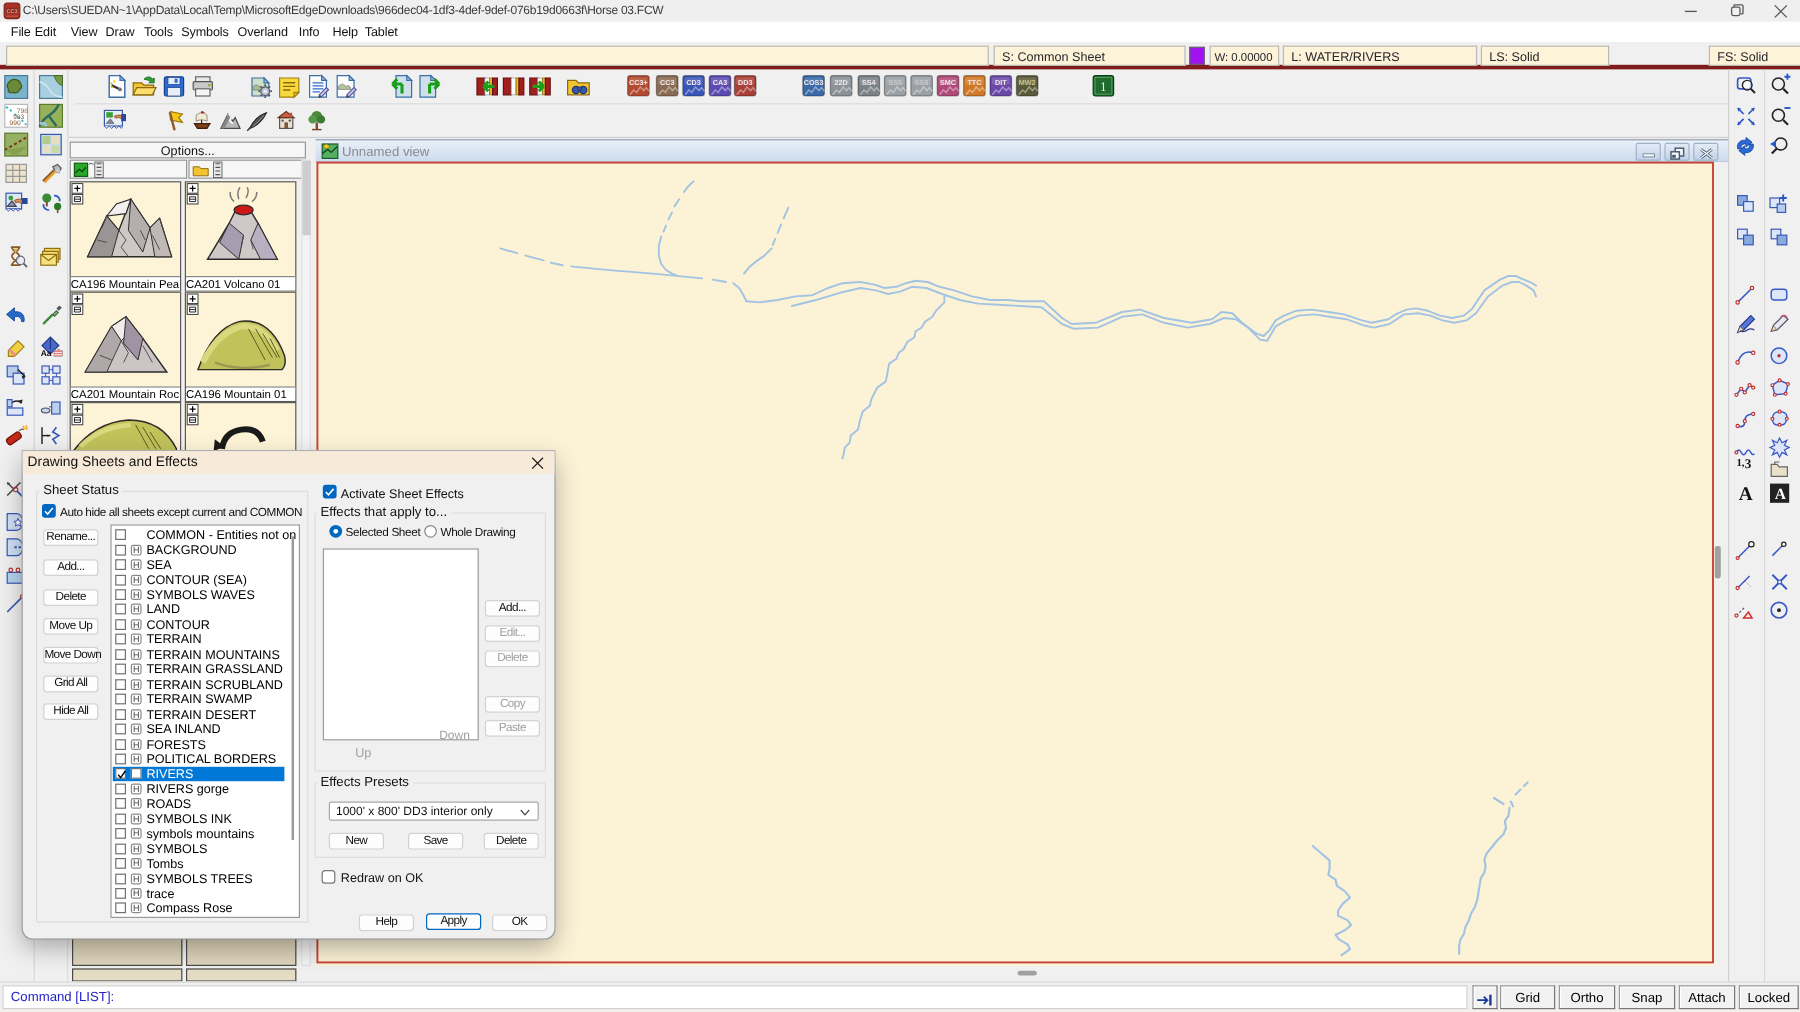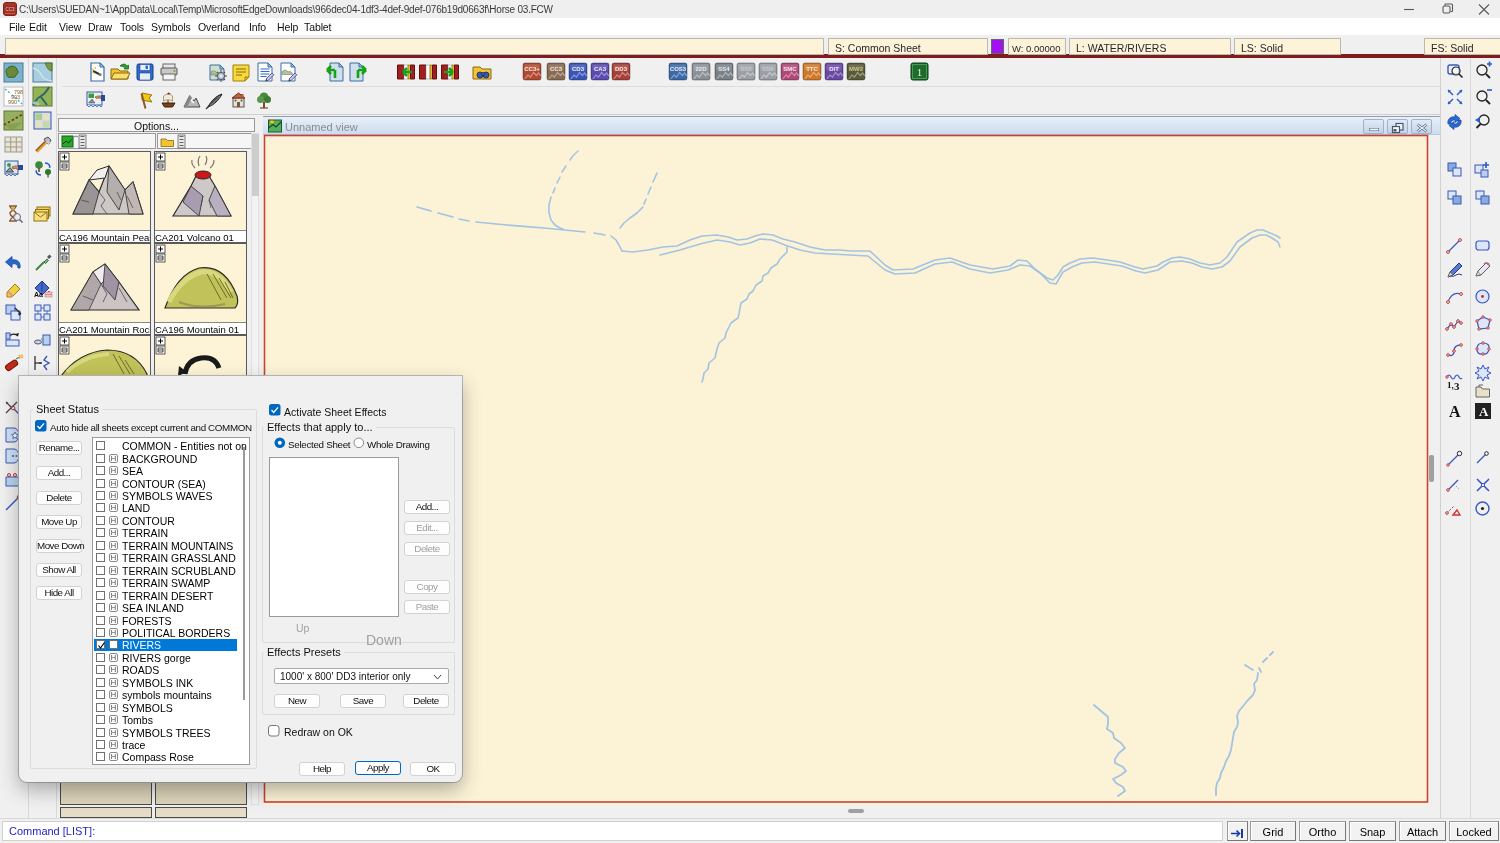--- a/index.html
+++ b/index.html
@@ -786,33 +786,36 @@
     <circle cx="9.5" cy="9.5" r="6.5" fill="none" stroke="#3858c8" stroke-width="1.4"></circle>
     <circle cx="9.5" cy="9.5" r="1.6" fill="#222"></circle>
   </svg>
 <div class="abs" style="left:60px; top:781px; width:188px; height:37px; overflow:hidden;">
     <div class="abs" style="left:0; top:0; width:92px; height:24px; background:#ddd4ba; border:1px solid #4a4a4a;"></div>
     <div class="abs" style="left:95px; top:0; width:92px; height:24px; background:#ddd4ba; border:1px solid #4a4a4a;"></div>
     <div class="abs" style="left:0; top:26px; width:92px; height:11px; background:#e4dcc4; border:1px solid #4a4a4a;"></div>
     <div class="abs" style="left:95px; top:26px; width:92px; height:11px; background:#e4dcc4; border:1px solid #4a4a4a;"></div>
   </div>
 <div class="abs" id="dialog">
+    <div id="dlgtitle">Drawing Sheets and Effects<svg style="position:absolute;right:9px;top:5px" width="10" height="10">
+        <path d="M0.5 0.5 l9 9 M9.5 0.5 l-9 9" stroke="#222" stroke-width="1.1"></path>
+      </svg></div>
     <div class="gbox" style="left:11px; top:33px; width:227px; height:360px;"></div>
     <div class="grouplab" style="left:14px; top:27px;">Sheet Status</div>
     <svg style="left:16px;top:44px" width="12" height="12">
       <rect width="11.5" height="11.5" rx="2.5" fill="#0067c0"></rect>
       <path d="M2.5 6 l2.2 2.4 4.3 -5" stroke="#fff" stroke-width="1.3" fill="none"></path>
     </svg>
     <div class="abs" style="left:31px; top:45.5px; font-size:9.8px; letter-spacing:-0.35px;">Auto hide all sheets except current and COMMON</div>
     <div class="dlgbtn" style="left:17px; top:65px;">Rename...</div>
     <div class="dlgbtn" style="left:17px; top:90px;">Add...</div>
     <div class="dlgbtn" style="left:17px; top:115px;">Delete</div>
     <div class="dlgbtn" style="left:17px; top:139px;">Move Up</div>
     <div class="dlgbtn" style="left:17px; top:163px;">Move Down</div>
-    <div class="dlgbtn" style="left:17px; top:187px;">Show All</div>
+    <div class="dlgbtn" style="left:17px; top:187px;">Grid All</div>
     <div class="dlgbtn" style="left:17px; top:210px;">Hide All</div>
     <div id="sheetlist">
       <div class="li" style="top:2.2px;">
         <div class="cb" style="left:2px;"></div>
         <div class="litext">COMMON - Entities not on</div>
       </div>
       <div class="li" style="top:14.649999999999999px;">
         <div class="cb" style="left:2px;"></div>
         <div class="hbox">H</div>
         <div class="litext">BACKGROUND</div>
@@ -960,21 +963,21 @@
       <circle cx="5.8" cy="5.8" r="4.8" fill="#fff" stroke="#8a8a8a"></circle>
     </svg>
     <div class="abs" style="left:348px; top:62.5px; font-size:9.8px; letter-spacing:-0.3px;">Whole Drawing</div>
     <div class="abs" style="left:250px; top:81px; width:130px; height:160px; background:#fff; border:1px solid #9a9a9a;"></div>
     <div class="dlgbtn" style="left:385px; top:124px;">Add...</div>
     <div class="dlgbtn dis" style="left:385px; top:145px;">Edit...</div>
     <div class="dlgbtn dis" style="left:385px; top:166px;">Delete</div>
     <div class="dlgbtn dis" style="left:385px; top:204px;">Copy</div>
     <div class="dlgbtn dis" style="left:385px; top:224px;">Paste</div>
     <div class="abs dis" style="left:277px; top:246px; font-size:10.5px;">Up</div>
-    <div class="abs dis" style="left:347px; top:256px; font-size:14px;">Down</div>
+    <div class="abs dis" style="left:347px; top:232px; font-size:10px;">Down</div>
     <div class="grouplab" style="left:245px; top:270px;">Effects Presets</div>
     <div class="abs" style="left:255px; top:292px; width:175px; height:16px; background:#fff; border:1px solid #a8a8a8; border-radius:2px; font-size:10px; padding:1.5px 0 0 5px;">1000' x 800' DD3 interior only<svg style="position:absolute; right:6px; top:5px" width="9" height="7">
         <path d="M1 1 l3.5 4 3.5 -4" stroke="#444" fill="none"></path>
       </svg></div>
     <div class="dlgbtn" style="left:255px; top:318px;">New</div>
     <div class="dlgbtn" style="left:321px; top:318px;">Save</div>
     <div class="dlgbtn" style="left:384px; top:318px;">Delete</div>
     <svg style="left:249px;top:349px" width="12" height="12">
       <rect x="0.5" y="0.5" width="10.5" height="10.5" rx="2.5" fill="#fff" stroke="#777"></rect>
     </svg>

